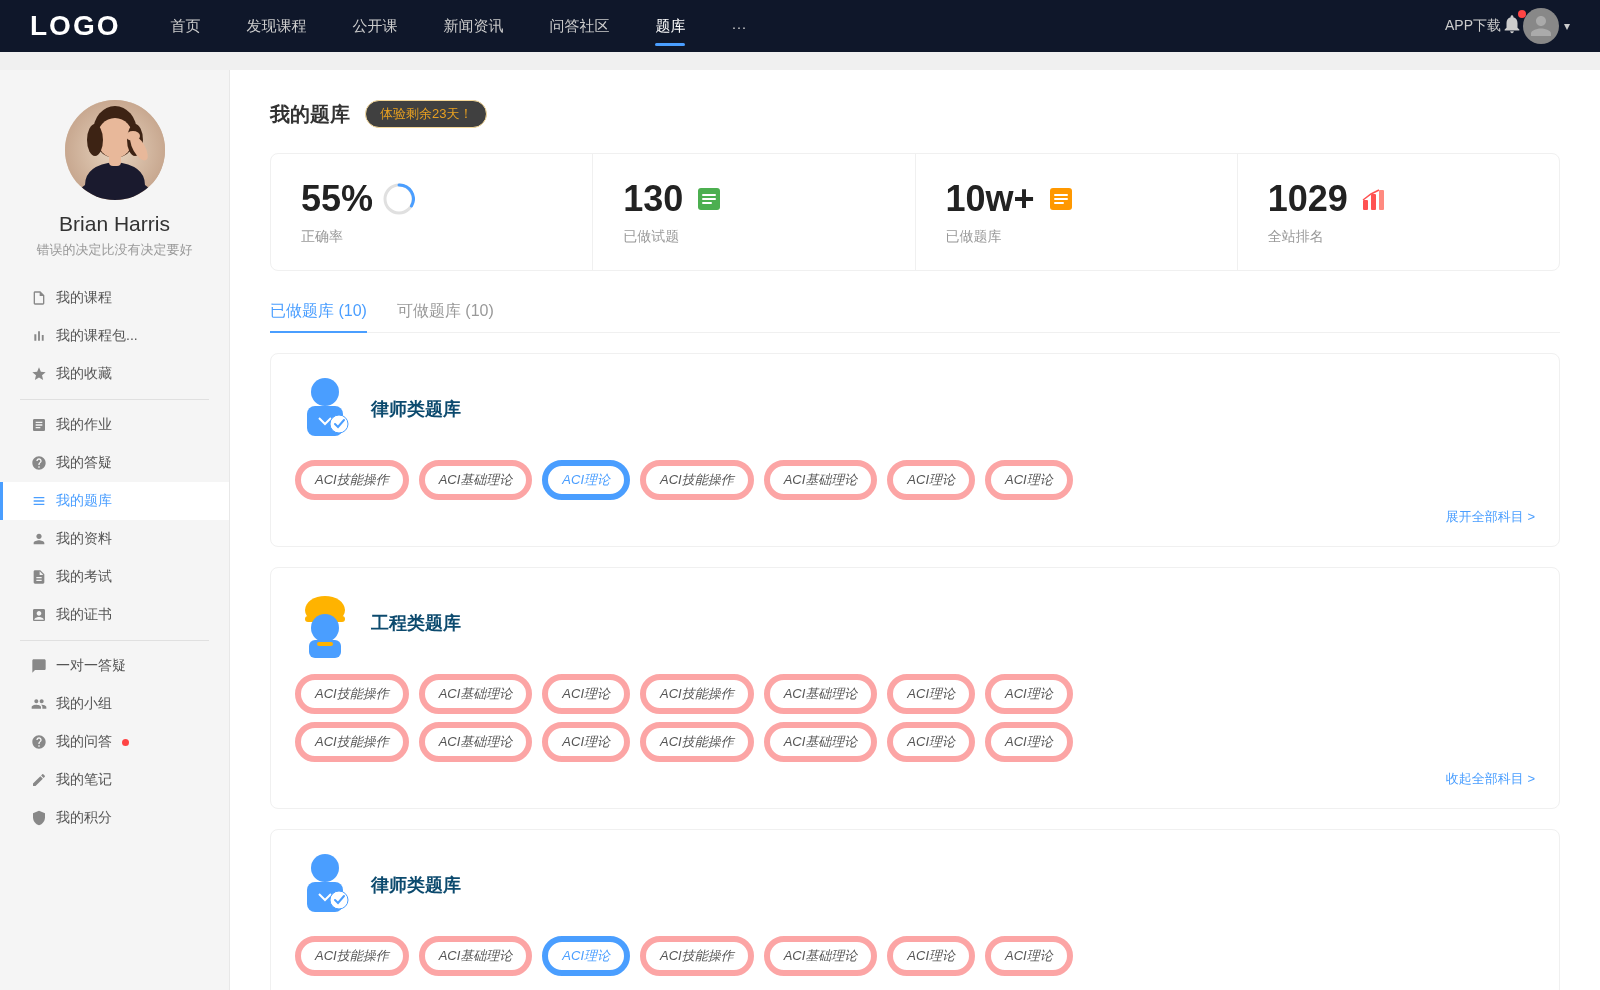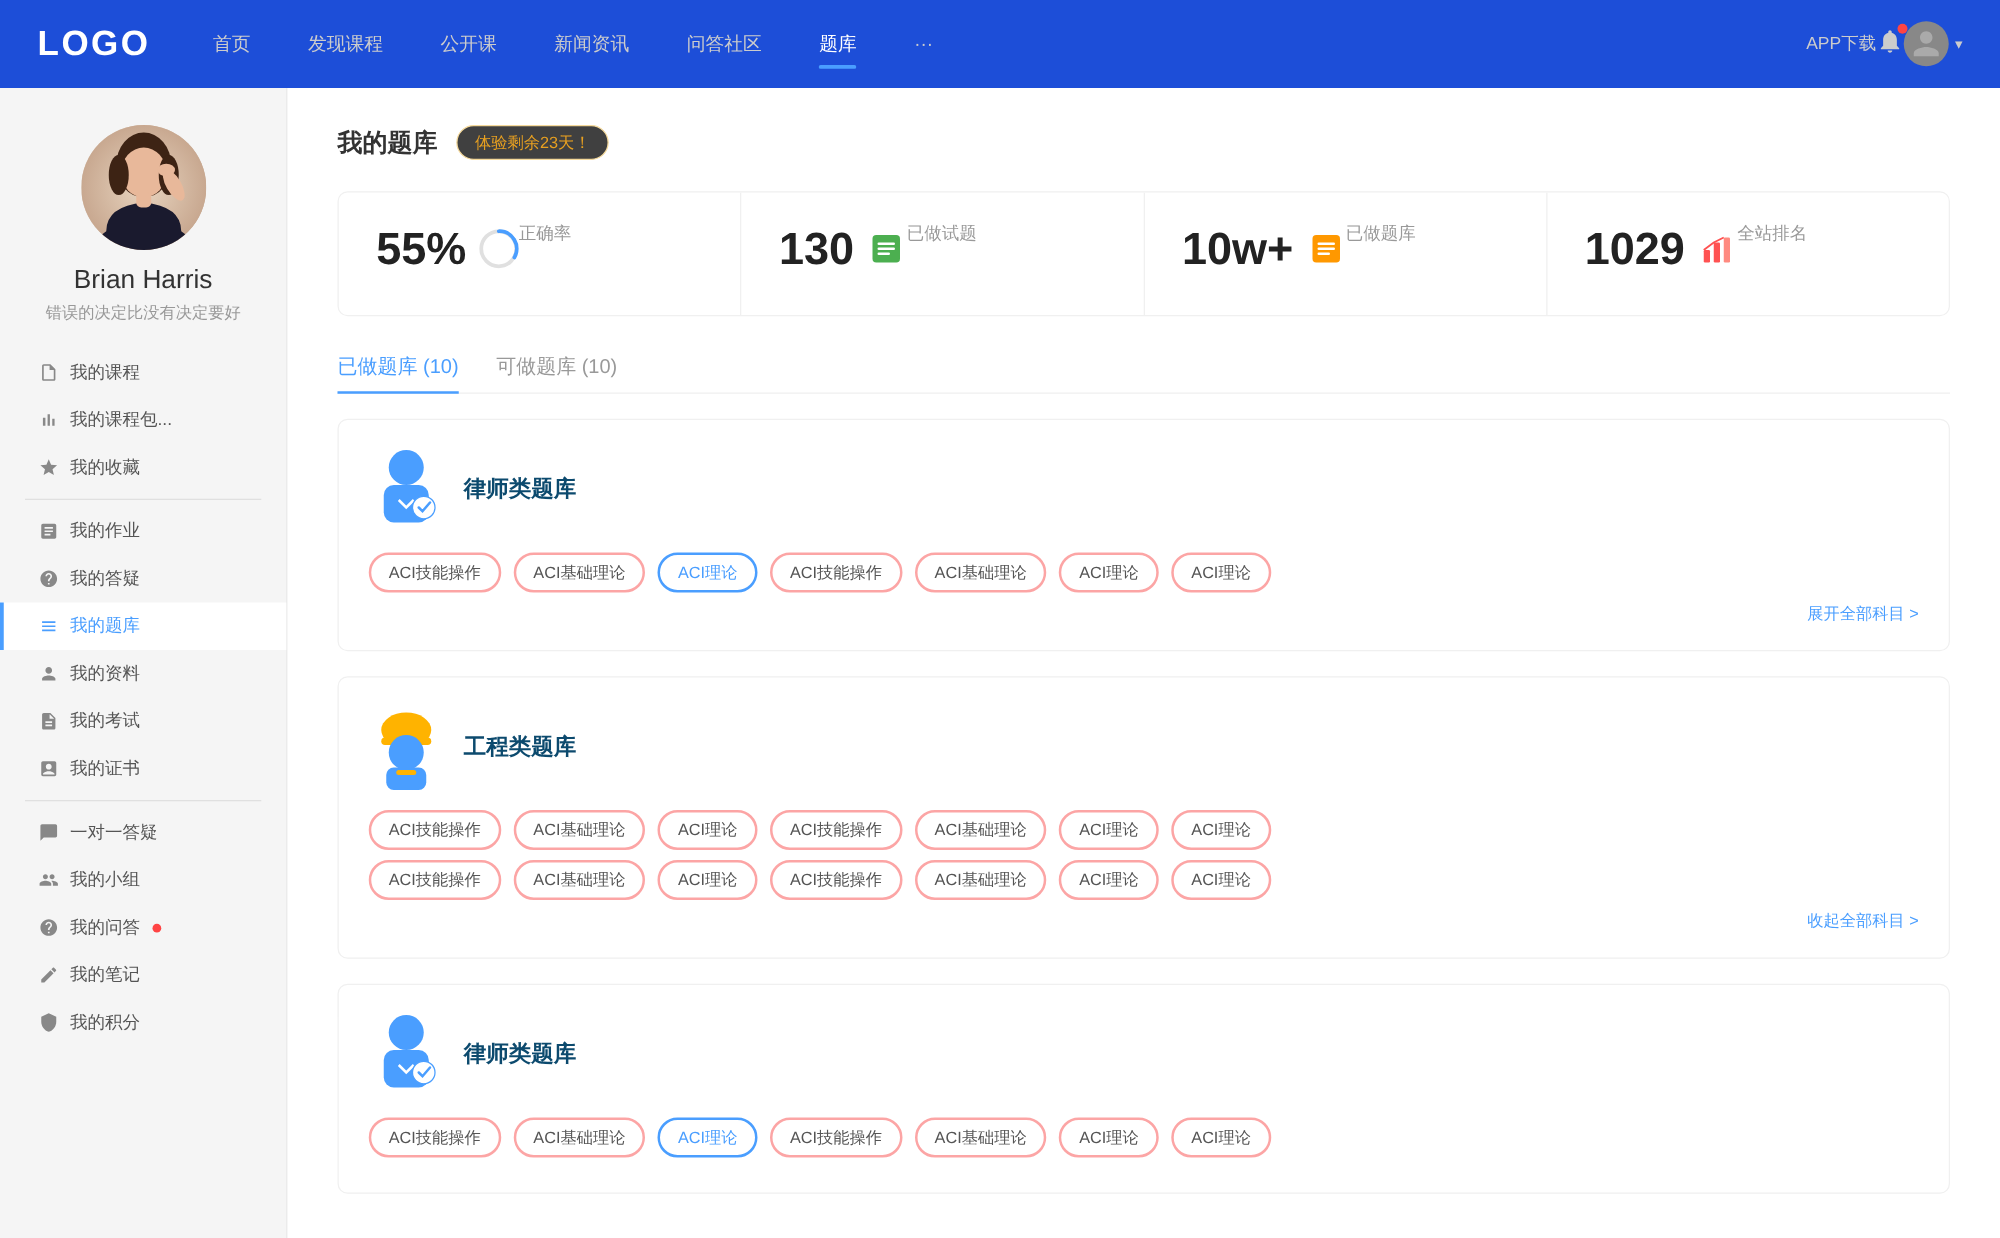--- a/index.html
+++ b/index.html
@@ -1,21 +1,21 @@
 <!DOCTYPE html>
 <html><head>
   <meta charset="utf-8">
   <style>
     * { box-sizing: border-box; margin: 0; padding: 0; }
     body { font-family: -apple-system, BlinkMacSystemFont, "PingFang SC", "Microsoft YaHei", sans-serif; background: #f0f0f0; }
 
     
     .navbar {
-      background: #1d4ed8;
-      height: 70px;
+      background: #0f172a;
+      height: 52px;
       display: flex;
       align-items: center;
       padding: 0 30px;
       position: fixed;
       top: 0; left: 0; right: 0;
       z-index: 100;
     }
     .navbar-logo {
       color: white;
       font-size: 28px;
@@ -199,21 +199,21 @@
       margin-bottom: 30px;
       border: 1px solid #f0f0f0;
       border-radius: 8px;
       overflow: hidden;
     }
     .stat-card {
       flex: 1;
       padding: 24px 30px;
       border-right: 1px solid #f0f0f0;
       display: flex;
-      flex-direction: row;
+      flex-direction: column;
     }
     .stat-card:last-child { border-right: none; }
     .stat-top {
       display: flex;
       align-items: center;
       gap: 10px;
       margin-bottom: 8px;
     }
     .stat-value {
       font-size: 36px;
@@ -278,26 +278,27 @@
       font-weight: 600;
       color: #0c4a6e;
     }
     .tags-row {
       display: flex;
       flex-wrap: wrap;
       gap: 10px;
       margin-bottom: 8px;
     }
     .tag {
-      border: 2px solid #fca5a5;
+      border: 6px solid #fca5a5;
       border-radius: 20px;
       padding: 5px 14px;
       font-size: 13px;
       color: #555;
       cursor: pointer;
+      font-style: italic;
     }
     .tag.active {
       border-color: #4a9eff;
       color: #4a9eff;
     }
     .expand-btn {
       text-align: right;
       color: #4a9eff;
       font-size: 13px;
       cursor: pointer;

